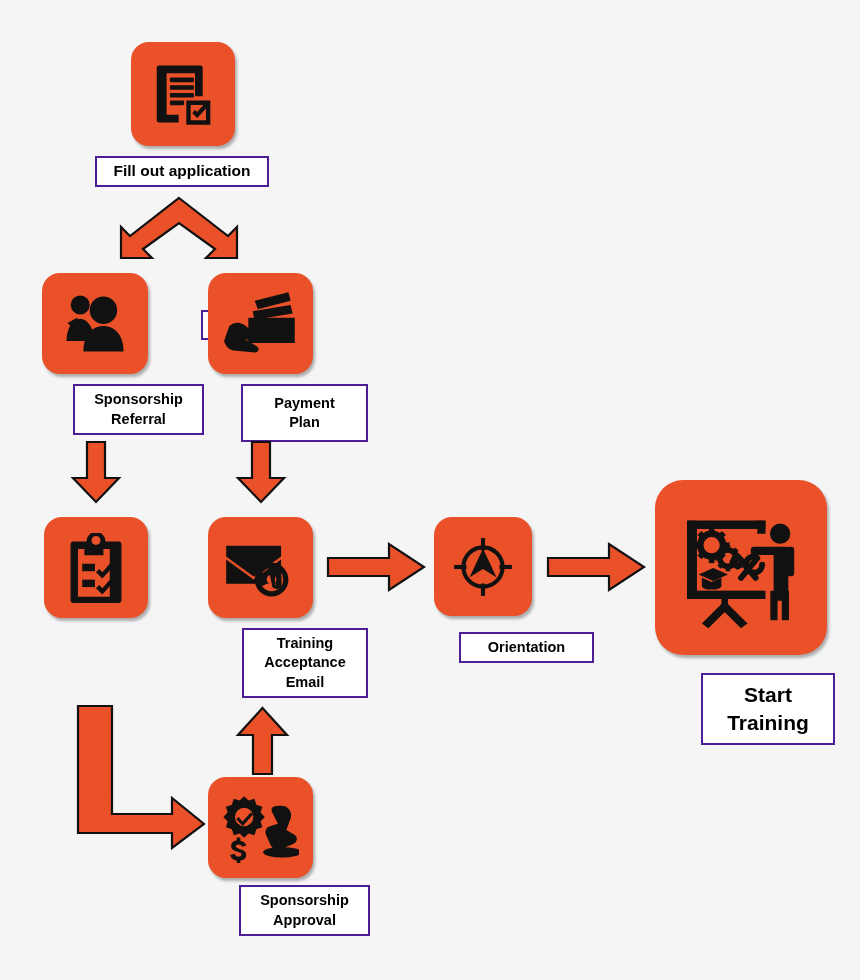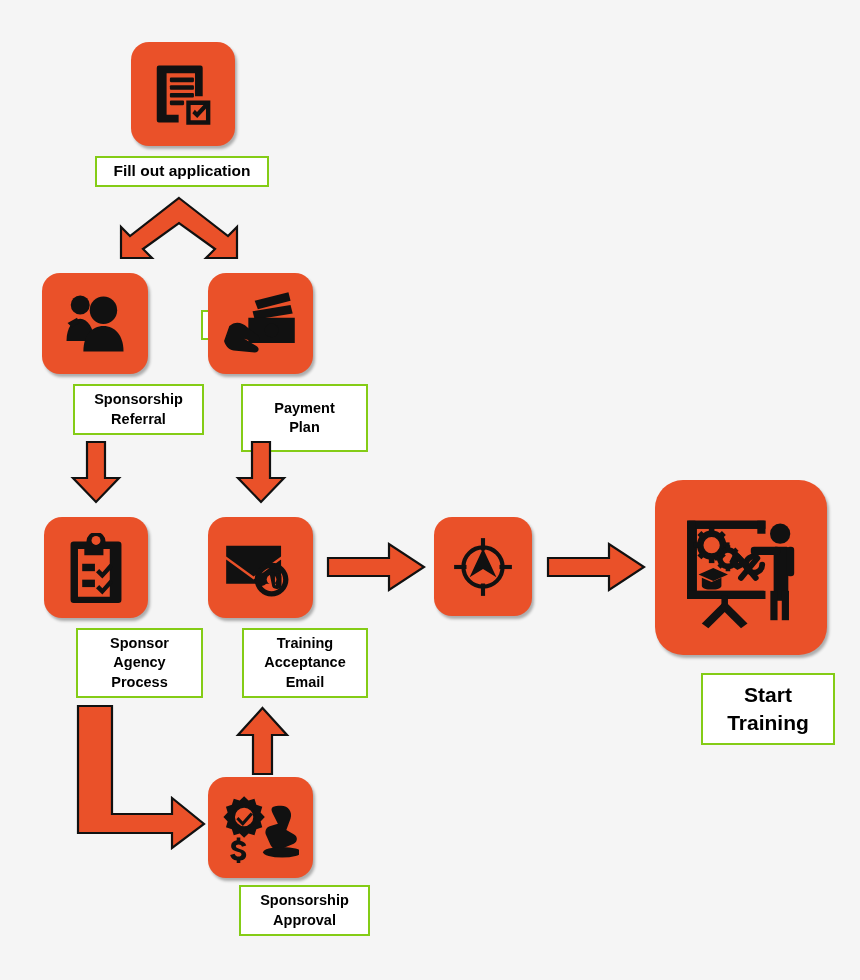--- a/index.html
+++ b/index.html
@@ -26,21 +26,21 @@
     display: flex;
     align-items: center;
     justify-content: center;
   }
   .icon-tile svg {
     display: block;
   }
   .label-box {
     position: absolute;
     background: #ffffff;
-    border: 2px solid #84cc16;
+    border: 2px solid #4c1d95;
     box-sizing: border-box;
     display: flex;
     align-items: center;
     justify-content: center;
     text-align: center;
     color: #000000;
     font-weight: bold;
     line-height: 1.32;
     font-family: "Liberation Sans", sans-serif;
     white-space: pre-line;
@@ -99,21 +99,21 @@
     <svg width="76" height="68" viewBox="0 0 72 64" aria-hidden="true">
       <g fill="#111111">
         <path d="M30 10 L62 2 L64 10 L33 18 Z"></path>
         <path d="M28 20 L64 14 L66 22 L30 28 Z"></path>
         <path d="M24 26 h44 v24 h-44 z M29 31 h34 v14 h-34 z"></path>
         <circle cx="46" cy="38" r="6.5"></circle>
         <path d="M6 34 c5 -5 12 -4 17 1 l10 8 c3 3 1 7 -3 6 l-10 -3 l12 7 c3 2 2 6 -2 6 l-20 -2 c-5 -1 -8 -5 -9 -9 z"></path>
       </g>
     </svg>
   </div>
-  <div class="label-box label-sm" style="left:197px; top:384px; width:127px; height:68px;">Payment
+  <div class="label-box label-sm" style="left:197px; top:384px; width:127px; height:58px;">Payment
 Plan</div>
 
   <div class="arrow" style="left:70px; top:440px; width:52px; height:65px;">
     <svg width="52" height="65" viewBox="0 0 52 65">
       <path d="M17 2 L35 2 L35 38 L49 38 L26 62 L3 38 L17 38 Z" fill="#ea5129" stroke="#111111" stroke-width="2.2" stroke-linejoin="miter"></path>
     </svg>
   </div>
 
   <div class="arrow" style="left:235px; top:440px; width:52px; height:65px;">
     <svg width="52" height="65" viewBox="0 0 52 65">
@@ -127,23 +127,20 @@
         <path d="M8 8 h12 a9 9 0 0 1 18 0 h12 a3 3 0 0 1 3 3 v52 a3 3 0 0 1 -3 3 H8 a3 3 0 0 1 -3 -3 V11 a3 3 0 0 1 3 -3 z
                  M12 15 v45 h30 V15 h-6 v6 H18 v-6 z"></path>
         <circle cx="29" cy="7" r="4.2" fill="#ea5129"></circle>
         <rect x="16" y="29" width="12" height="7"></rect>
         <rect x="16" y="44" width="12" height="7"></rect>
         <path d="M32 34 l3 3 l7 -8 l3 3 l-10 11 l-6 -6 z"></path>
         <path d="M32 49 l3 3 l7 -8 l3 3 l-10 11 l-6 -6 z"></path>
       </g>
     </svg>
   </div>
-  <div class="label-box label-sm" style="left:32px; top:628px; width:127px; height:70px;">Sponsor
-Agency
-Process</div>
 
   <div class="icon-tile" style="left:208px; top:517px; width:105px; height:101px;">
     <svg width="76" height="62" viewBox="0 0 72 58" aria-hidden="true">
       <g fill="#111111">
         <path d="M3 8 h52 v10 l-26 19 l-26 -19 z"></path>
         <path d="M3 21 l26 19 l26 -19 v23 H3 z"></path>
         <path d="M46 24 a16 16 0 1 0 0 32 a16 16 0 0 0 0 -32 z m0 5 a11 11 0 1 1 0 22 a11 11 0 0 1 0 -22 z"></path>
         <path d="M50 34 h4 v12 h-4 z M41 36 a6 6 0 1 0 0 8 a6 6 0 0 0 0 -8 z" fill="#111111"></path>
         <circle cx="46" cy="40" r="4.6" fill="#ea5129"></circle>
         <path d="M44 33.5 h5.2 v10.5 c0 2.4 3.2 2.4 3.2 0 v-8 h3 v9 c0 5 -9 5 -9 0.4" fill="#111111"></path>
@@ -167,20 +164,21 @@
       </g>
       <g fill="#111111">
         <rect x="30" y="4" width="4" height="12"></rect>
         <rect x="30" y="48" width="4" height="12"></rect>
         <rect x="4" y="30" width="12" height="4"></rect>
         <rect x="48" y="30" width="12" height="4"></rect>
         <path d="M32 14 L45 42 L32 34 L19 42 Z"></path>
       </g>
     </svg>
   </div>
+  <div class="label-box label-sm" style="left:415px; top:632px; width:135px; height:31px;">Orientation</div>
 
   <div class="arrow" style="left:546px; top:541px; width:101px; height:52px;">
     <svg width="101" height="52" viewBox="0 0 101 52">
       <path d="M2 17 L63 17 L63 3 L98 26 L63 49 L63 35 L2 35 Z" fill="#ea5129" stroke="#111111" stroke-width="2.2" stroke-linejoin="miter"></path>
     </svg>
   </div>
 
   <div class="icon-tile" style="left:655px; top:480px; width:172px; height:175px; border-radius:28px;">
     <svg width="124" height="124" viewBox="0 0 76 76" aria-hidden="true">
       <g fill="#111111">

